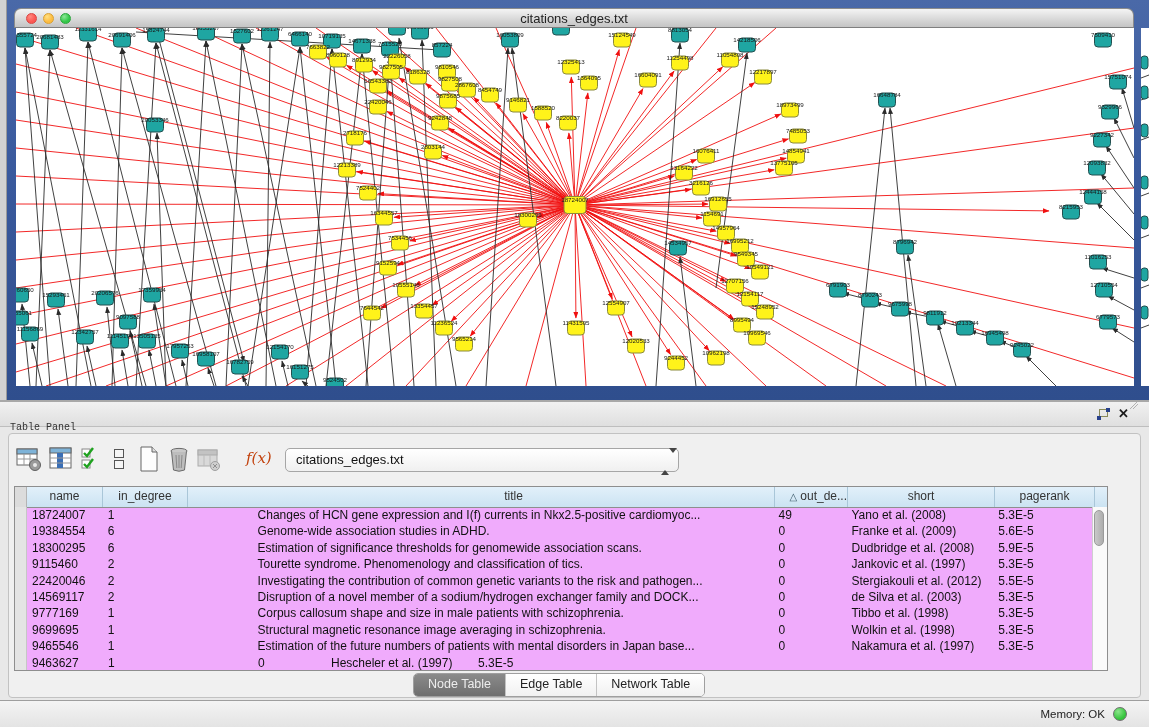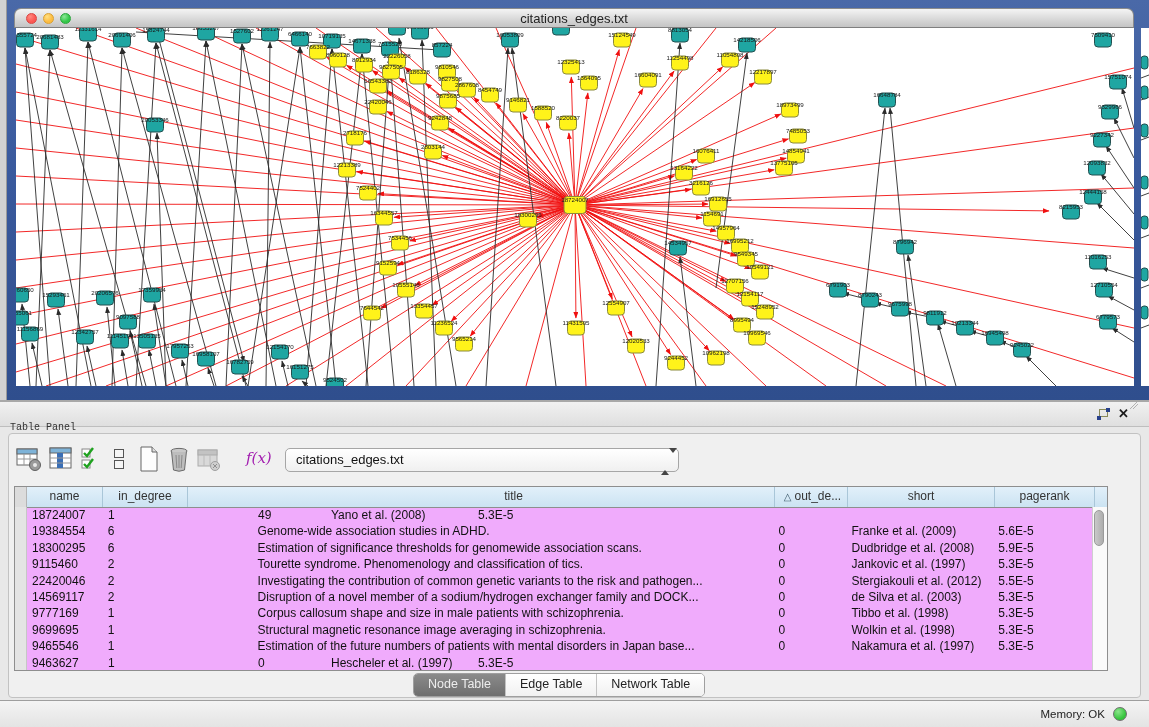--- a/index.html
+++ b/index.html
@@ -28,39 +28,39 @@
                 border-top:2px solid #A8A8A8;border-bottom:1px solid #BEBEBE;}
   #panel-title{position:absolute;left:10px;top:20px;font-size:10px;color:#333;font-family:Liberation Mono, monospace;}
   #float-icon{position:absolute;left:1096px;top:6px;width:15px;height:13px;}
   #close-icon{position:absolute;left:1118px;top:4px;font-size:13px;font-weight:bold;color:#1A1A1A;cursor:default;}
   #panel-resize{position:absolute;left:1129px;top:402px;width:9px;height:7px;opacity:.6;}
   #panel-body{position:absolute;left:8px;top:433px;width:1133px;height:265px;box-sizing:border-box;
               background:#F0F0F0;border:1px solid #C2C2C2;border-radius:4px;}
   
   .tbtn{position:absolute;top:446px;width:26px;height:26px;}
   #fx-label{position:absolute;left:246px;top:449px;font-family:"DejaVu Serif",serif;
-            font-style:italic;font-size:15px;color:#a21caf;}
+            font-style:italic;font-size:15px;color:#c2410c;}
   #combo{position:absolute;left:285px;top:448px;width:394px;height:24px;box-sizing:border-box;
          background:linear-gradient(180deg,#FFFFFF,#F0F0F0);border:1px solid #A6A6A6;border-radius:5px;}
   #combo-value{position:absolute;left:10px;top:3px;font-size:13px;color:#111;}
   #combo-arrows{position:absolute;right:8px;top:4px;width:9px;height:16px;}
   #combo-arrows .up{width:0;height:0;border-left:4px solid transparent;border-right:4px solid transparent;
                     border-bottom:5px solid #444;margin-bottom:2px;}
   #combo-arrows .dn{width:0;height:0;border-left:4px solid transparent;border-right:4px solid transparent;
                     border-top:5px solid #444;}
   
   #table{position:absolute;left:14px;top:486px;width:1094px;height:185px;box-sizing:border-box;
          border:1px solid #8E8E8E;background:#f0abfc;overflow:hidden;}
   #thead{display:flex;height:20px;background:linear-gradient(180deg,#E2F0FA,#CBE3F2);
          border-bottom:1px solid #8E8E8E;font-size:12px;color:#333;}
   .hc{box-sizing:border-box;border-right:1px solid #A9C6D8;text-align:center;line-height:19px;
       overflow:hidden;white-space:nowrap;}
   #h-gutter{width:12px;background:#DCDCDC;border-right:1px solid #B4B4B4;}
   .c0{width:76px;}.c1{width:85px;}.c2{width:65px;margin-top:44px;}.c3{width:522px;}.c4{width:73px;}.c5{width:147px;}.c6{width:100px;}
-  .hc.c4{text-align:center;padding-left:3px;}
+  .hc.c4{text-align:right;padding-left:3px;}
   .sort-glyph{font-size:10px;color:#3E5B6B;margin-right:3px;}
   #tbody{position:absolute;left:0;top:20px;width:1078px;height:164px;font-size:12px;color:#111;}
   .tr{display:flex;height:16.4px;line-height:16.4px;}
   .td{box-sizing:border-box;padding-left:5px;overflow:hidden;white-space:nowrap;}
   .gut{width:12px;background:#E4E4E4;border-right:1px solid #C6C6C6;padding:0;}
   #vscroll{position:absolute;right:0;top:20px;width:14px;height:163px;background:#FAFAFA;border-left:1px solid #CFCFCF;}
   #vthumb{position:absolute;left:1px;top:3px;width:10px;height:36px;border-radius:5px;
           background:linear-gradient(90deg,#C9C9C9,#ADADAD);border:1px solid #9A9A9A;box-sizing:border-box;}
   
   #tabs{position:absolute;left:413px;top:673px;height:22px;display:flex;
@@ -609,20 +609,21 @@
     </div>
     <div class="hc c5">short</div>
     <div class="hc c6">pagerank</div>
   </div>
   <div id="tbody">
       <div class="tr">
         <div class="td gut"></div>
         <div class="td c0">18724007</div>
         <div class="td c1">1</div>
         <div class="td c2">2008</div>
+        <div class="td c3">Changes of HCN gene expression and I(f) currents in Nkx2.5-positive cardiomyoc...</div>
         <div class="td c4">49</div>
         <div class="td c5">Yano et al. (2008)</div>
         <div class="td c6">5.3E-5</div>
       </div>
       <div class="tr">
         <div class="td gut"></div>
         <div class="td c0">19384554</div>
         <div class="td c1">6</div>
         <div class="td c2">2009</div>
         <div class="td c3">Genome-wide association studies in ADHD.</div>

